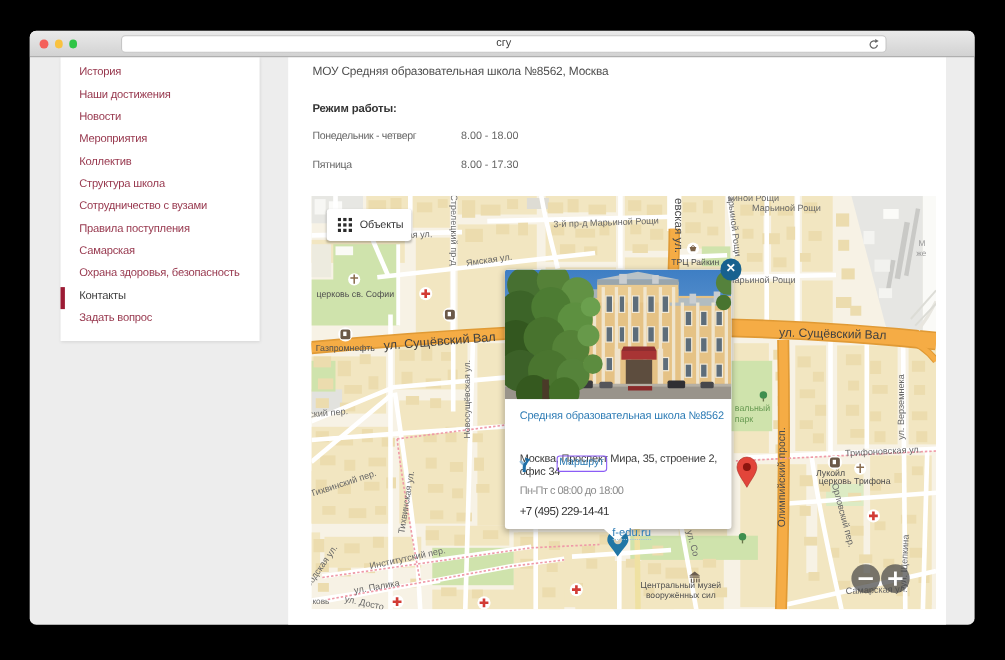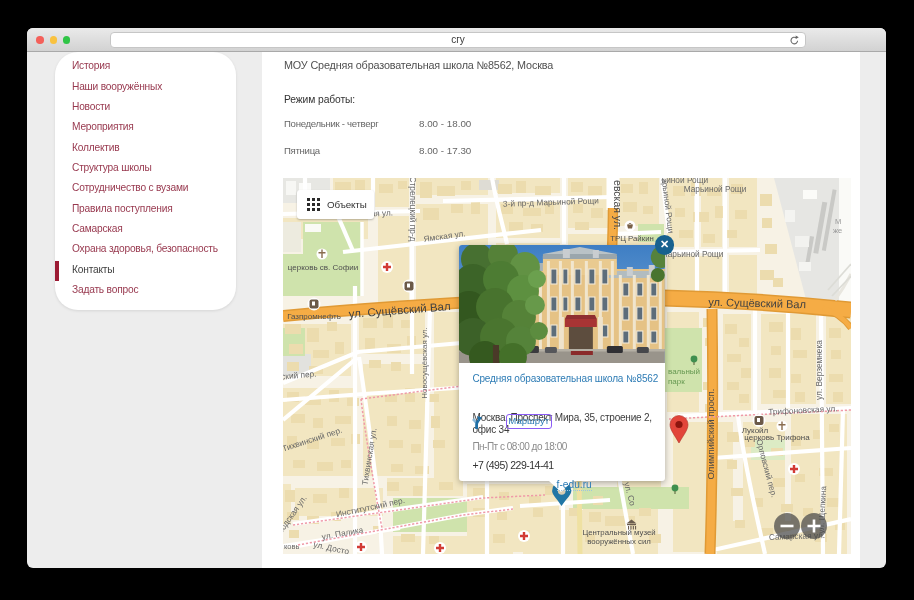--- a/index.html
+++ b/index.html
@@ -7,27 +7,27 @@
   #win{position:absolute;left:27px;top:28px;width:859px;height:540px;border-radius:6px;background:#ededed;overflow:hidden;}
   #bar{position:absolute;left:0;top:0;width:100%;height:24px;background:linear-gradient(#eaeaea,#d2d2d2);border-bottom:1px solid #a9a9a9;box-sizing:border-box;}
   .dot{position:absolute;top:8.4px;width:7.5px;height:7.5px;border-radius:50%;}
   #d1{left:9.3px;background:#f4605a;}
   #d2{left:22.6px;background:#f9c23f;}
   #d3{left:35.9px;background:#2fc546;}
   #url{position:absolute;left:83px;top:3.5px;width:696px;height:16px;background:#fff;border:1px solid #c6c6c6;border-radius:4px;box-sizing:border-box;}
   #url .t{display:block;text-align:center;font-size:10px;line-height:14px;color:#3a3a3a;}
   #url .r2{position:absolute;right:5px;top:2.5px;}
   #content{position:absolute;left:235px;top:24px;width:598px;bottom:0;background:#fff;}
-  #sidebar{position:absolute;left:28px;top:24px;width:181px;height:258px;background:#fff;box-shadow:0 1px 3px rgba(0,0,0,0.1);border-radius:23px;}
+  #sidebar{position:absolute;left:28px;top:24px;width:181px;height:258px;background:#fff;box-shadow:0 1px 3px rgba(0,0,0,0.1);}
   #sidebar ul{list-style:none;margin:0;padding:0;position:absolute;top:4.4px;left:0;right:0;}
   #sidebar li{height:20.35px;line-height:20.35px;padding-left:17px;font-size:10.2px;letter-spacing:-0.2px;color:#98394f;white-space:nowrap;}
   #sidebar li.act{color:#3f3f3f;}
   #rbar{position:absolute;left:0;top:209px;width:3.5px;height:20px;background:#9c1b34;}
   .h1{position:absolute;left:257px;top:30.8px;font-size:10.8px;letter-spacing:-0.15px;color:#4f4f4f;white-space:nowrap;}
-  .h2{position:absolute;left:257px;top:66.4px;font-size:10.3px;letter-spacing:-0.1px;font-weight:normal;color:#333;}
+  .h2{position:absolute;left:257px;top:66.4px;font-size:10.3px;letter-spacing:-0.1px;font-weight:bold;color:#333;}
   .rowl{position:absolute;left:257px;font-size:9.6px;letter-spacing:-0.3px;color:#666;}
   .rowv{position:absolute;left:392px;font-size:9.8px;color:#666;}
   #map{position:absolute;left:256px;top:150px;width:568px;height:376px;overflow:hidden;}
   #objbtn{position:absolute;left:270px;top:162px;width:77px;height:29px;background:#fff;border-radius:3px;box-shadow:0 1px 2px rgba(0,0,0,0.25);}
   #objbtn .txt{position:absolute;left:30px;top:8.6px;font-size:9.8px;letter-spacing:-0.1px;color:#333;}
   #popup{position:absolute;left:431.8px;top:216.6px;width:205.8px;height:236.4px;background:#fff;border-radius:3px;box-shadow:0 2px 6px rgba(0,0,0,0.3);}
   #photo{position:absolute;left:0;top:0;width:205.8px;height:118px;border-radius:3px 3px 0 0;overflow:hidden;}
   #ptitle{position:absolute;left:13.6px;top:128.3px;font-size:10px;letter-spacing:-0.15px;color:#2e7cb5;white-space:nowrap;}
   #paddr{position:absolute;left:13.6px;top:144.8px;font-size:10px;letter-spacing:-0.2px;line-height:11.7px;width:195px;color:#3c3c3c;margin-top:23px;}
   #proute{position:absolute;left:11.9px;top:171.4px;width:11px;height:13px;}
@@ -429,25 +429,25 @@
 <circle cx="504" cy="348" r="13" fill="#484848"></circle>
 <circle cx="531" cy="348" r="13" fill="#484848"></circle>
 </g>
 <path d="M497.5,348 H510.5" stroke="#fff" stroke-width="2.6" fill="none"></path>
 <path d="M524.5,348 H537.5 M531,341.5 V354.5" stroke="#fff" stroke-width="2.6" fill="none"></path>
 </svg>
 </div>
   <div id="sidebar">
     <ul>
       <li>История</li>
-      <li>Наши вооружённых</li>
+      <li>Наши достижения</li>
       <li>Новости</li>
       <li>Мероприятия</li>
       <li>Коллектив</li>
-      <li>Структура школы</li>
+      <li>Структура школа</li>
       <li>Сотрудничество с вузами</li>
       <li>Правила поступления</li>
       <li>Самарская</li>
       <li>Охрана здоровья, безопасность</li>
       <li class="act">Контакты</li>
       <li>Задать вопрос</li>
     </ul>
     <div id="rbar"></div>
   </div>
   <div id="objbtn">

